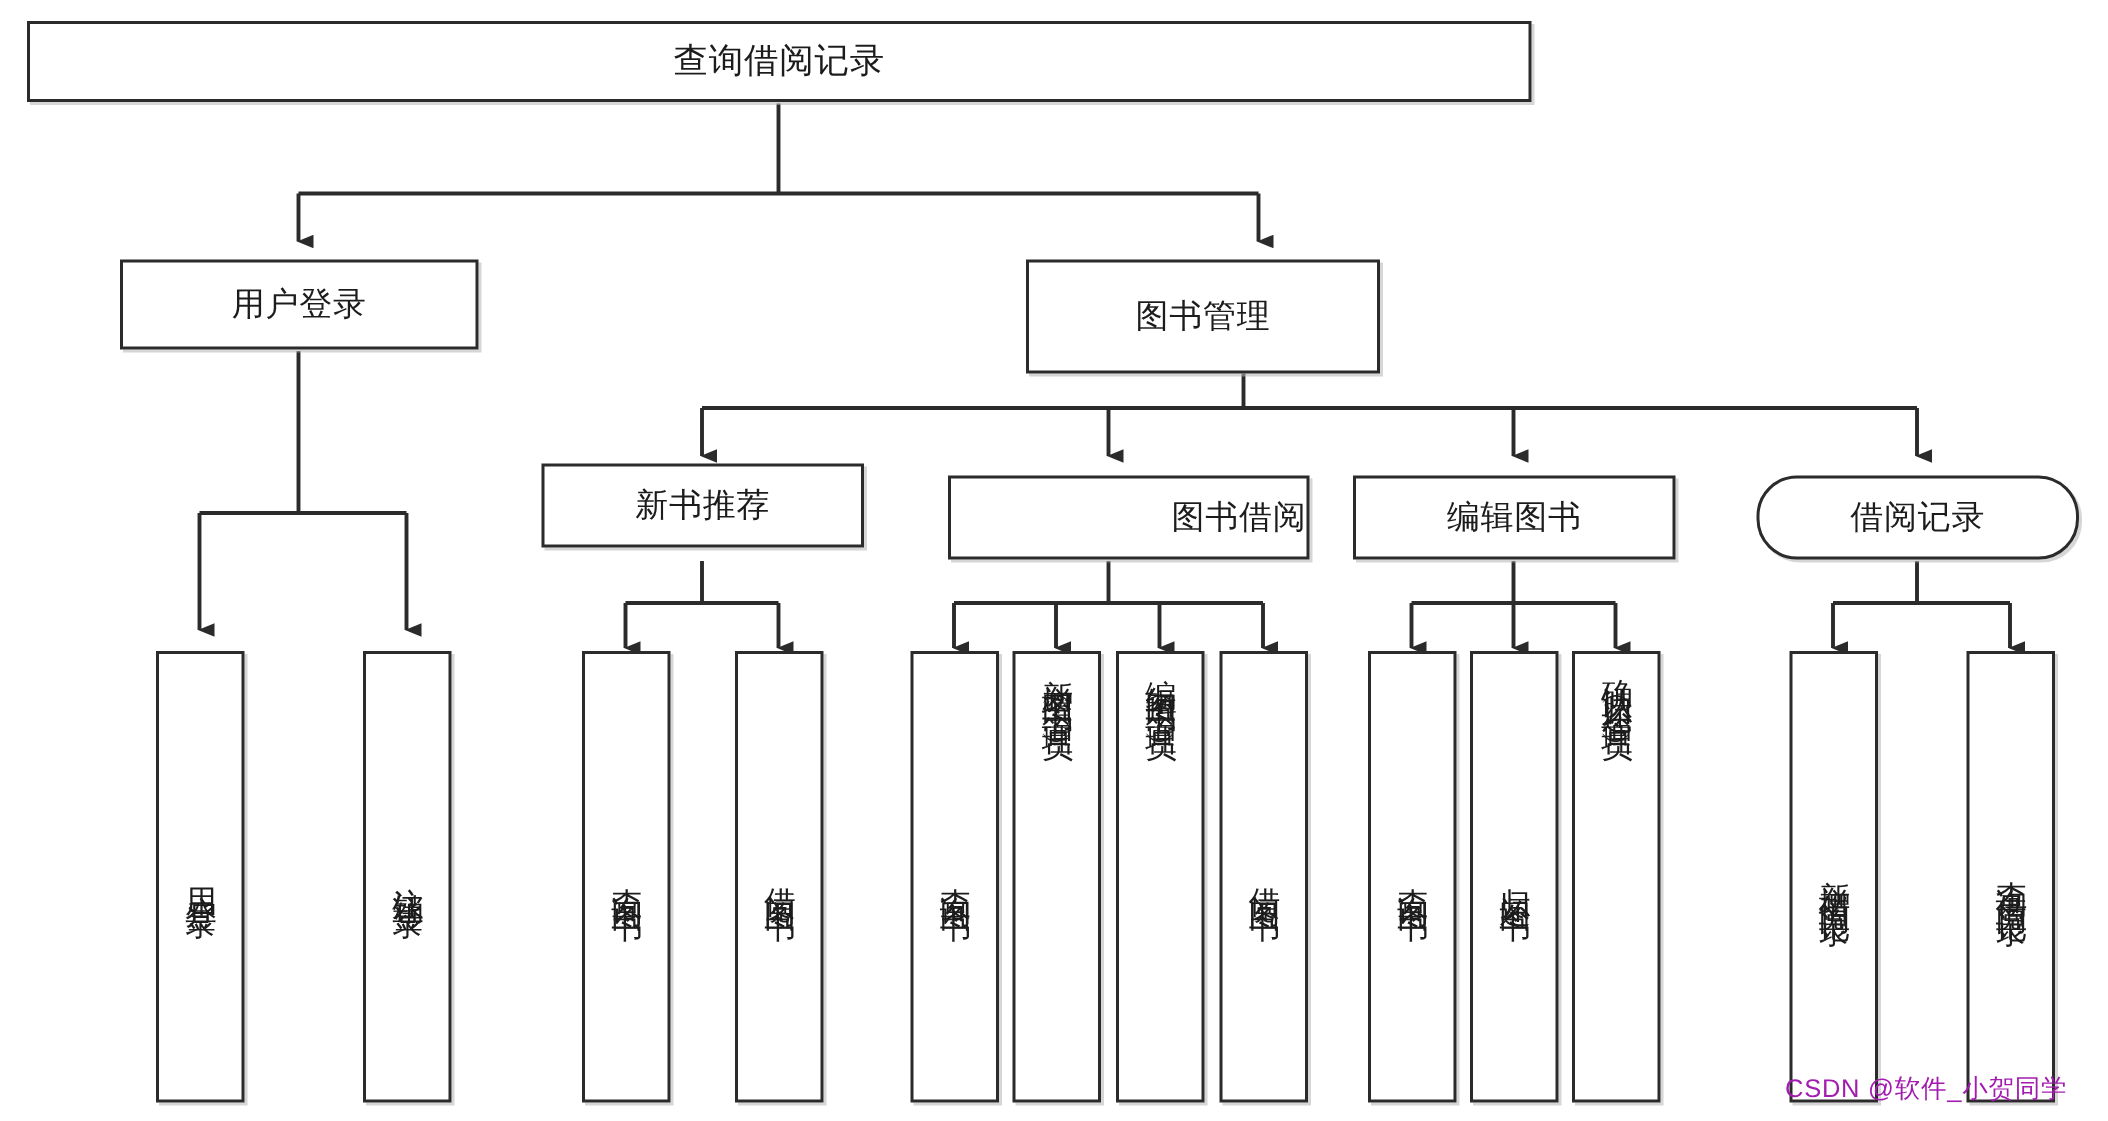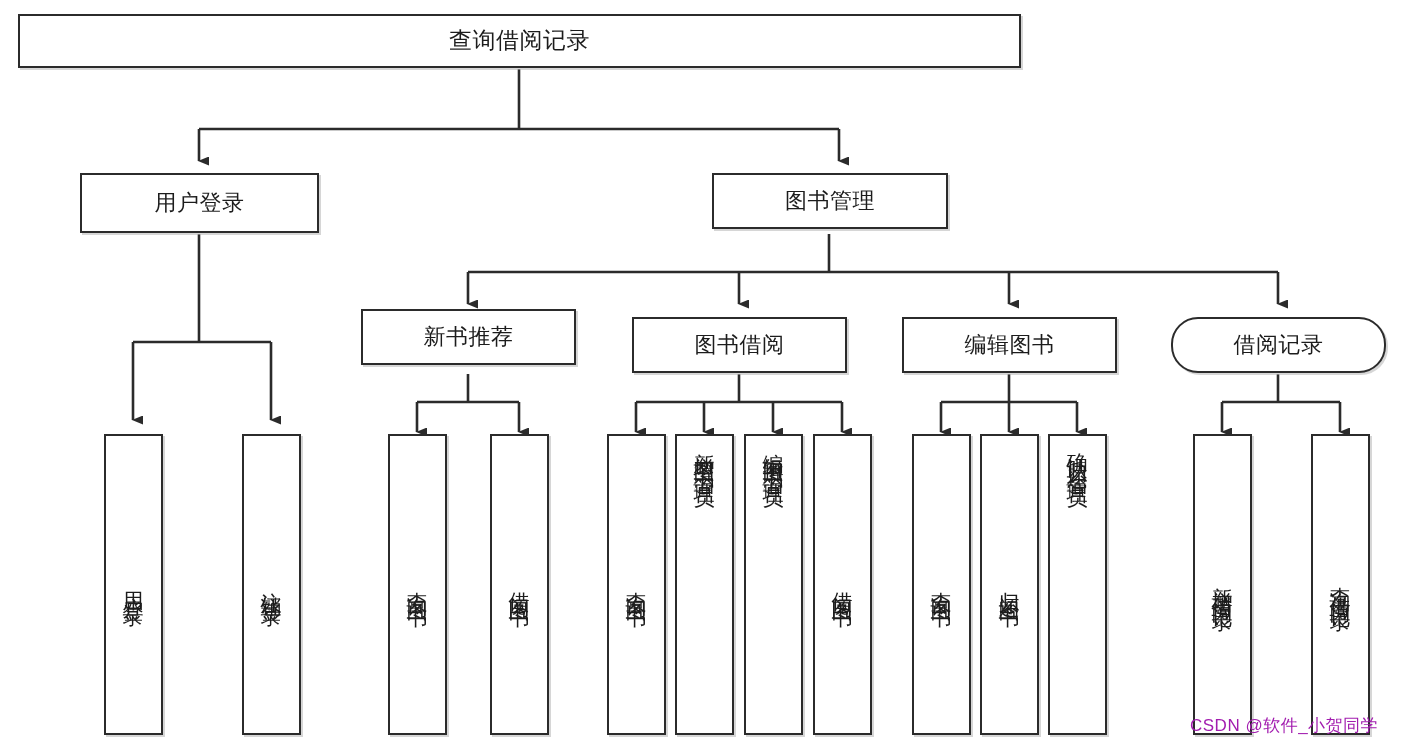--- a/index.html
+++ b/index.html
@@ -148,28 +148,28 @@
     </g>
   </svg>
 
   <div class="node-box horizontal root" style="left:18px; top:14px; width:1003px; height:54px;">
     <span class="node-label">查询借阅记录</span>
   </div>
 
   <div class="node-box horizontal" style="left:80px; top:173px; width:239px; height:60px;">
     <span class="node-label">用户登录</span>
   </div>
-  <div class="node-box horizontal" style="left:712px; top:173px; width:236px; height:56px;">
+  <div class="node-box horizontal" style="left:684px; top:173px; width:236px; height:76px;">
     <span class="node-label">图书管理</span>
   </div>
 
   <div class="node-box horizontal" style="left:361px; top:309px; width:215px; height:56px;">
     <span class="node-label">新书推荐</span>
   </div>
-  <div class="node-box horizontal" style="left:632px; top:317px; width:215px; height:56px;">
+  <div class="node-box horizontal" style="left:632px; top:317px; width:241px; height:56px;justify-content:flex-end;">
     <span class="node-label">图书借阅</span>
   </div>
   <div class="node-box horizontal" style="left:902px; top:317px; width:215px; height:56px;">
     <span class="node-label">编辑图书</span>
   </div>
   <div class="node-box horizontal" style="left:1171px; top:317px; width:215px; height:56px;border-radius:27px;">
     <span class="node-label">借阅记录</span>
   </div>
 
   <div class="node-box vertical center-text" style="left:104px; top:434px; width:59px; height:301px;">

